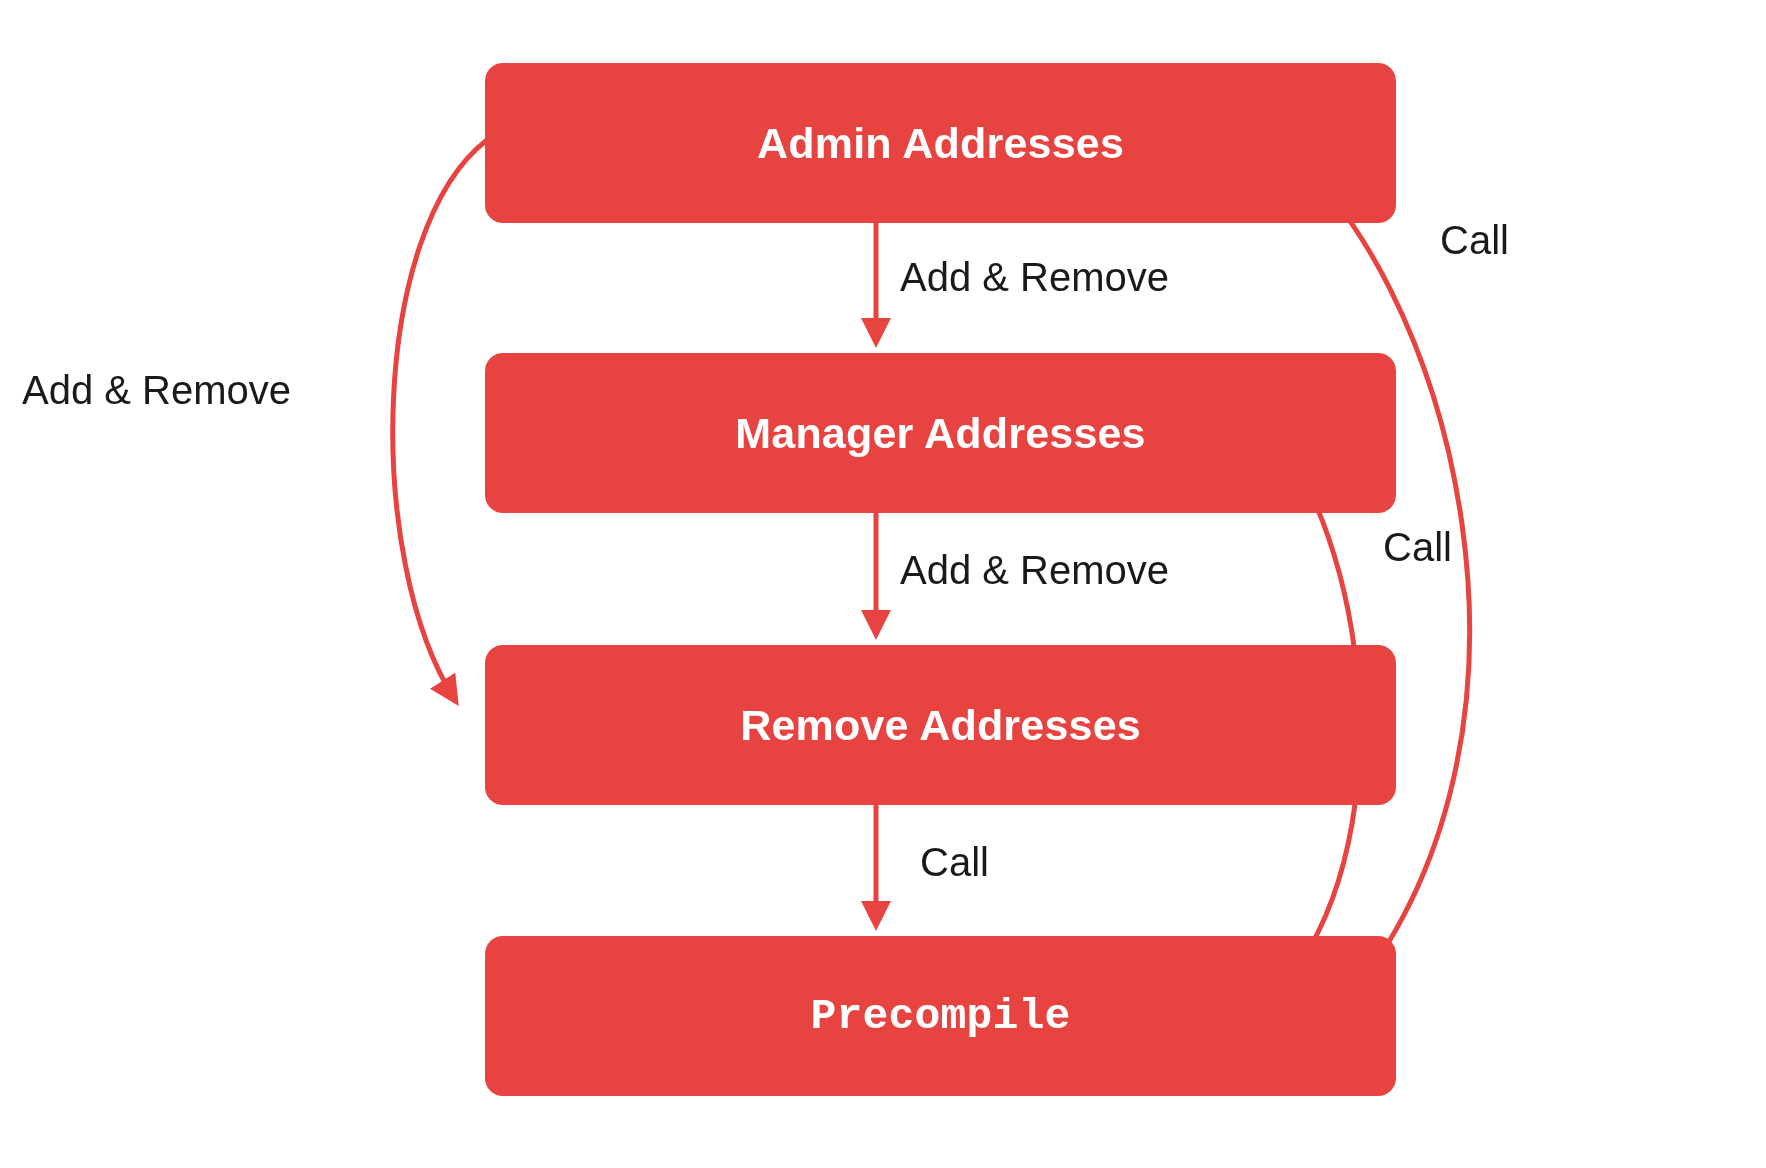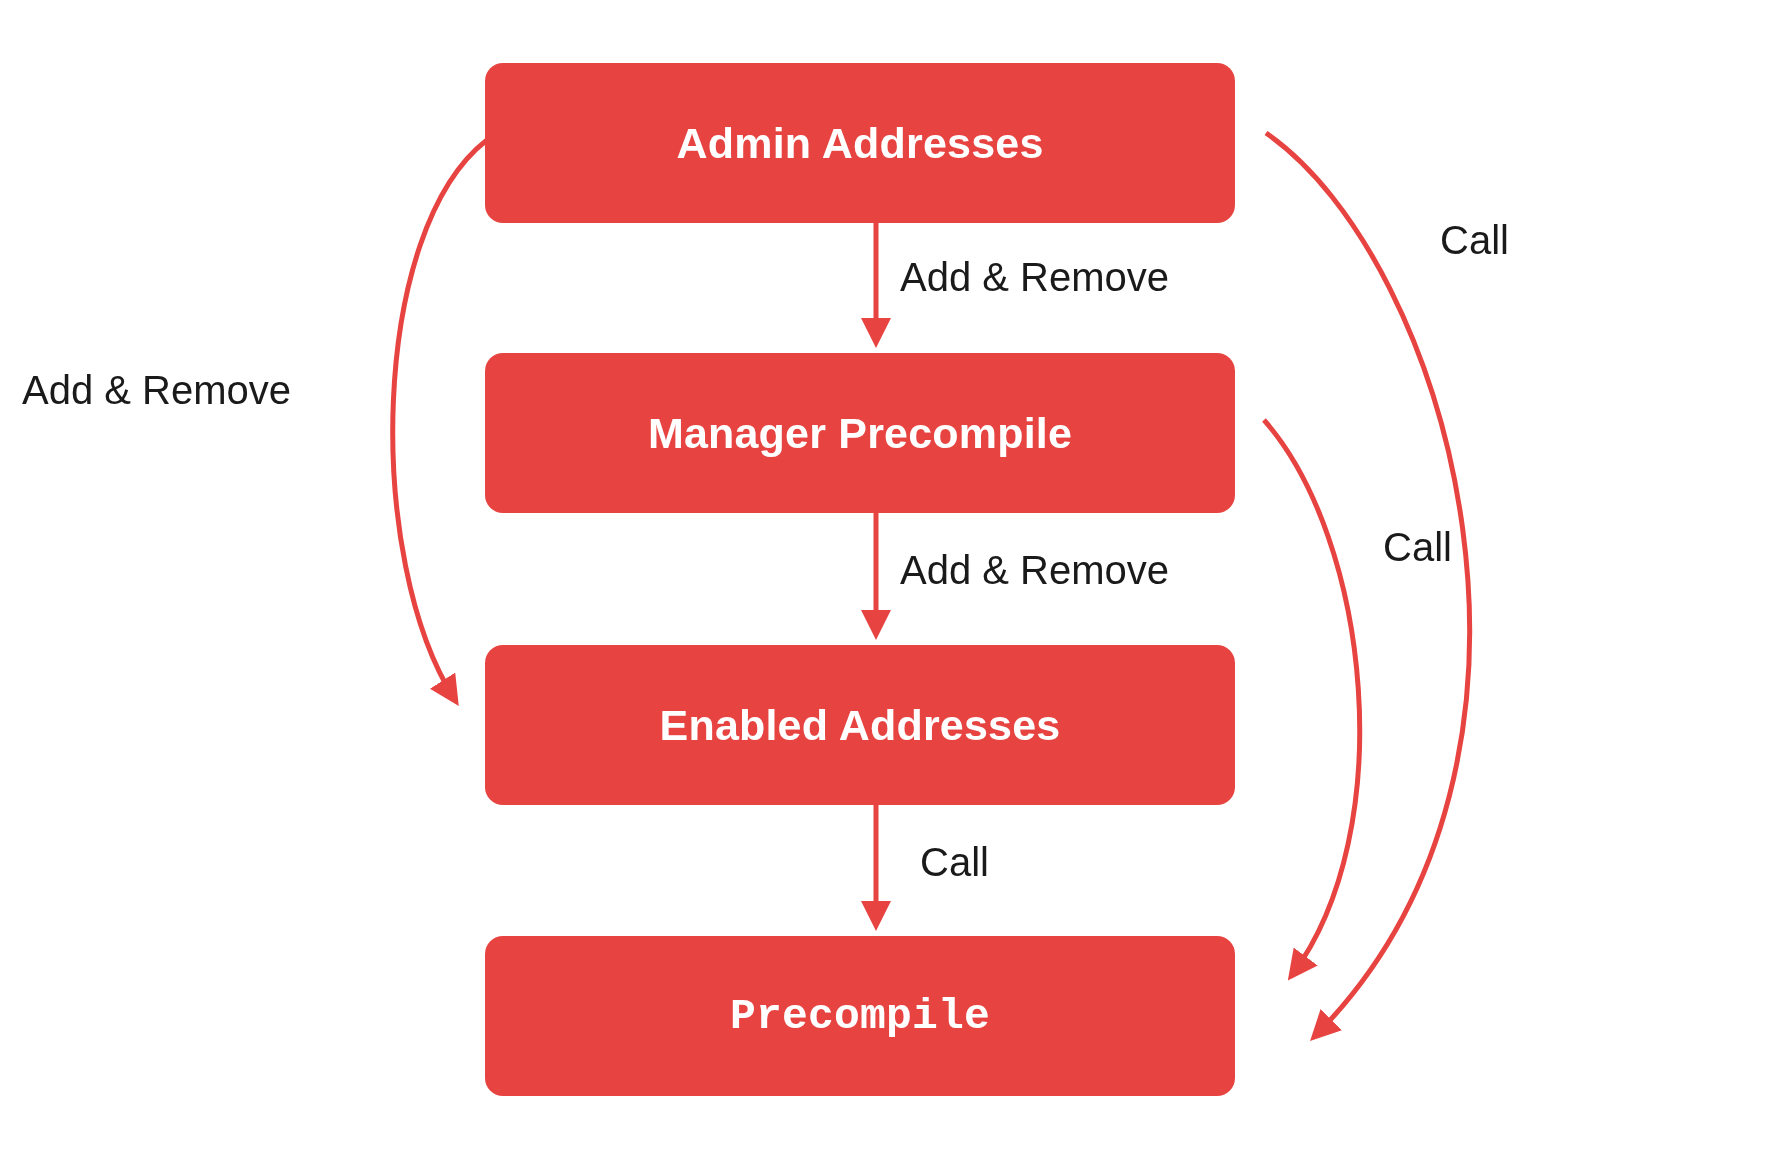--- a/index.html
+++ b/index.html
@@ -11,21 +11,21 @@
     position: relative;
     width: 1766px;
     height: 1168px;
     background: #ffffff;
     overflow: hidden;
     font-family: "Liberation Sans", sans-serif;
   }
   .node {
     position: absolute;
     left: 485px;
-    width: 750px;
+    width: 911px;
     height: 160px;
     background: #E74340;
     border-radius: 18px;
     display: flex;
     align-items: center;
     justify-content: center;
     box-sizing: border-box;
   }
   .node-label {
     color: #ffffff;
@@ -89,25 +89,25 @@
     <path class="edge-path" d="M1264,420 C 1370,540 1400,830 1292,975" marker-end="url(#arrowhead)"></path>
 
     <path class="edge-path" d="M1266,133 C 1450,260 1590,760 1315,1036" marker-end="url(#arrowhead)"></path>
   </svg>
 
   <div class="node" id="node-admin">
     <span class="node-label">Admin Addresses</span>
   </div>
 
   <div class="node" id="node-manager">
-    <span class="node-label">Manager Precompile</span>
+    <span class="node-label">Manager Addresses</span>
   </div>
 
   <div class="node" id="node-enabled">
-    <span class="node-label">Enabled Addresses</span>
+    <span class="node-label">Remove Addresses</span>
   </div>
 
   <div class="node" id="node-precompile">
     <span class="node-label">Precompile</span>
   </div>
 
   <div class="edge-label" id="lbl-admin-manager">Add &amp; Remove</div>
 
   <div class="edge-label" id="lbl-manager-enabled">Add &amp; Remove</div>
 

